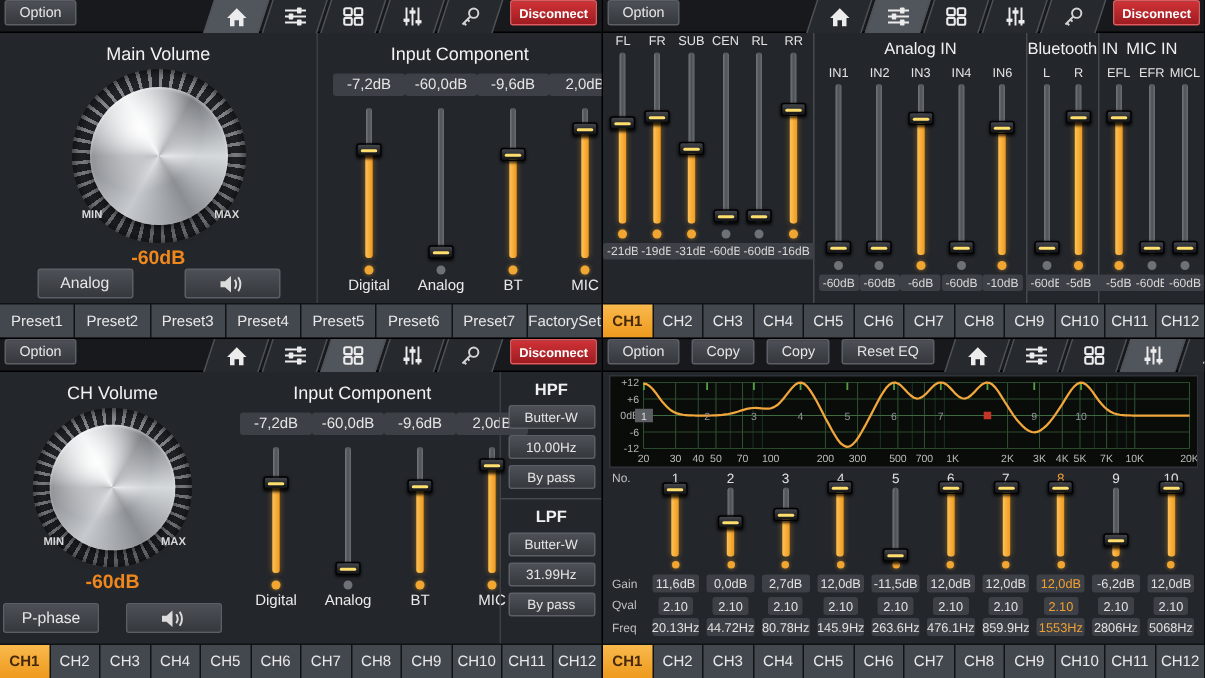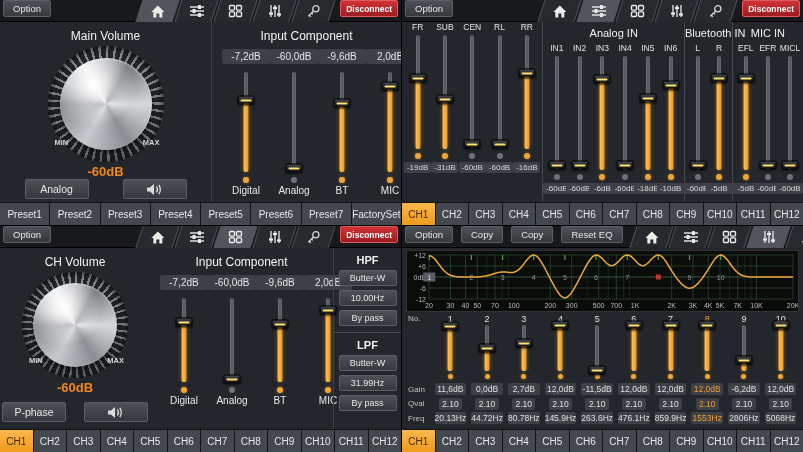--- a/index.html
+++ b/index.html
@@ -19,21 +19,21 @@
 .vslider{position:relative;width:16px;flex:0 0 auto}
 .track{position:absolute;left:50%;top:0;bottom:0;width:4px;transform:translateX(-50%);background:linear-gradient(90deg,#74777c,#4f5257,#6b6e73);border-radius:2px}
 .fill{position:absolute;left:50%;bottom:0;width:5px;transform:translateX(-50%);background:linear-gradient(90deg,#ffc257,#ef9a1e);border-radius:2px;box-shadow:0 0 4px rgba(244,164,40,.45)}
 .handle{position:absolute;left:50%;width:17px;height:9px;transform:translate(-50%,50%);background:linear-gradient(#43464c,#111214);border:1px solid #000;border-radius:2px;box-shadow:0 1px 2px rgba(0,0,0,.8);cursor:pointer}
 .handle::after{content:"";position:absolute;left:2px;right:2px;top:3px;height:2px;background:#ffdf6e;border-radius:1px}
 .dot{width:6px;height:6px;border-radius:50%;background:#f2a632;box-shadow:0 0 3px rgba(242,166,50,.6);flex:0 0 auto}
 .dot.off{background:#6e7176;box-shadow:none}
 .vbadge{background:#3d4046;border-radius:2px;color:#e4e4e4;font-size:10px;line-height:15px;height:15px;min-width:48px;text-align:center;padding:0 3px}
 .tabbar{flex:0 0 23px;display:flex;gap:1px;background:#101214;padding-top:1px;margin-top:auto}
 .tab{flex:1;display:flex;align-items:center;justify-content:center;background:#43474e;color:#e8e8e8;font-size:10px;cursor:pointer;white-space:nowrap;overflow:hidden}
-.tab.active{background:linear-gradient(#f9b94d,#ee9a1d);color:#46290a;font-weight:normal}
+.tab.active{background:linear-gradient(#f9b94d,#ee9a1d);color:#46290a;font-weight:bold}
 
 .knob{position:relative;flex:0 0 auto;margin-top:4px}
 .ring{position:absolute;inset:0;border-radius:50%;background:repeating-conic-gradient(#90939a 0deg 2.6deg,#24272b 2.6deg 8deg);box-shadow:inset 0 0 10px #000}
 .face{position:absolute;border-radius:50%;background:radial-gradient(circle at 36% 30%,rgba(255,255,255,.95),rgba(255,255,255,0) 48%),conic-gradient(from 210deg,#c6c9cd,#83868b,#e9ebed,#74777c,#d6d9dc,#8b8e93,#c6c9cd);box-shadow:0 4px 9px rgba(0,0,0,.75),inset 0 1px 2px rgba(255,255,255,.5)}
 .kmin,.kmax{position:absolute;font-size:7.5px;font-weight:bold;color:#d6d6d6;bottom:15px}
 .kmin{left:7px}.kmax{right:4px}
 .kval{color:#f0871c;font-size:13px;font-weight:bold;margin-top:2px}
 
 .split{flex:1;display:flex;min-height:0}
 .vol-pane{width:212px;border-right:1px solid #3c4046;display:flex;flex-direction:column;align-items:center}
@@ -296,20 +296,30 @@
             </svg>
           </div>
         </div>
       </div>
     <button class="disconnect">Disconnect</button>
   </div>
   <div class="mix-body" id="mix-groups">
       <div class="group" style="flex: 6 1 0%;">
         <div class="grow">
           <div class="mcol">
+            <div class="mlabel">FL</div>
+            <div class="vslider" style="height: 114px;">
+              <div class="track"></div>
+              <div class="fill" style="height: 59%;"></div>
+              <div class="handle" style="bottom: 59%;"></div>
+            </div>
+            <div class="dot"></div>
+            <div class="mbadge">-21dB</div>
+          </div>
+          <div class="mcol">
             <div class="mlabel">FR</div>
             <div class="vslider" style="height: 114px;">
               <div class="track"></div>
               <div class="fill" style="height: 62%;"></div>
               <div class="handle" style="bottom: 62%;"></div>
             </div>
             <div class="dot"></div>
             <div class="mbadge">-19dB</div>
           </div>
           <div class="mcol">
@@ -384,30 +394,20 @@
             <div class="mbadge">-6dB</div>
           </div>
           <div class="mcol">
             <div class="mlabel">IN4</div>
             <div class="vslider" style="height: 114px;">
               <div class="track"></div>
               <div class="handle" style="bottom: 4%;"></div>
             </div>
             <div class="dot off"></div>
             <div class="mbadge">-60dB</div>
-          </div>
-          <div class="mcol">
-            <div class="mlabel">IN5</div>
-            <div class="vslider" style="height: 114px;">
-              <div class="track"></div>
-              <div class="fill" style="height: 63%;"></div>
-              <div class="handle" style="bottom: 63%;"></div>
-            </div>
-            <div class="dot"></div>
-            <div class="mbadge">-18dB</div>
           </div>
           <div class="mcol">
             <div class="mlabel">IN6</div>
             <div class="vslider" style="height: 114px;">
               <div class="track"></div>
               <div class="fill" style="height: 75%;"></div>
               <div class="handle" style="bottom: 75%;"></div>
             </div>
             <div class="dot"></div>
             <div class="mbadge">-10dB</div>

